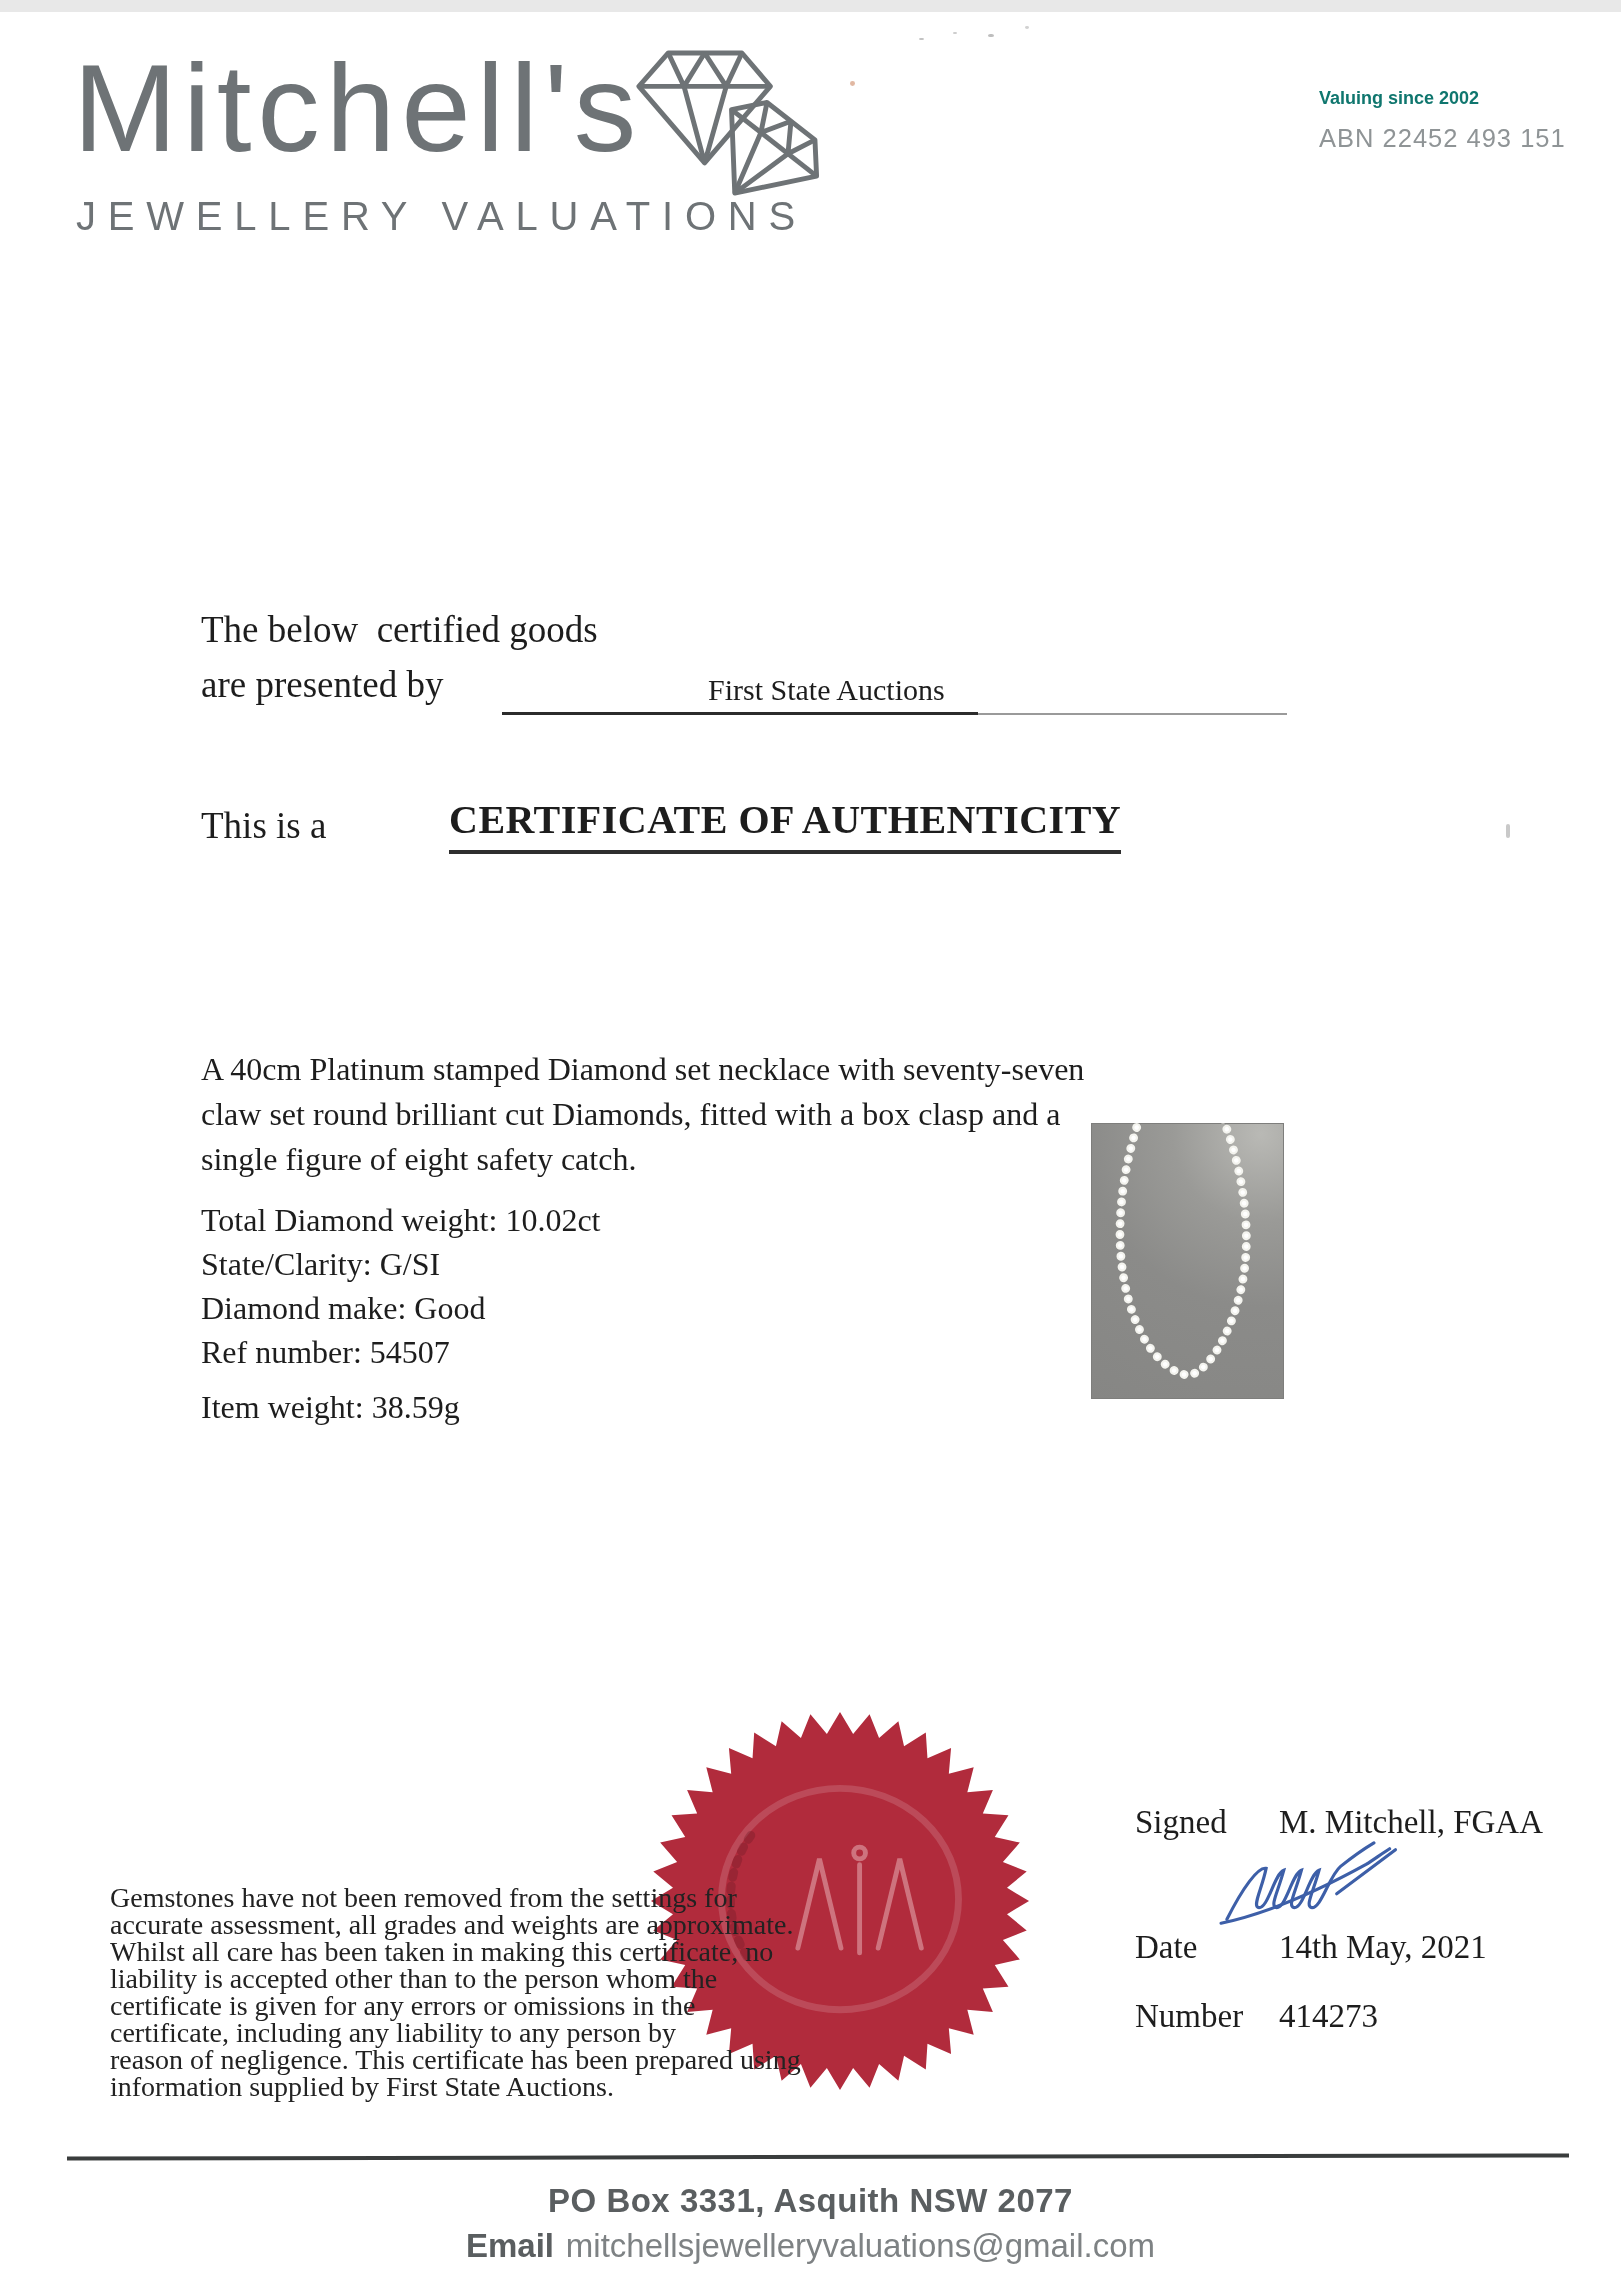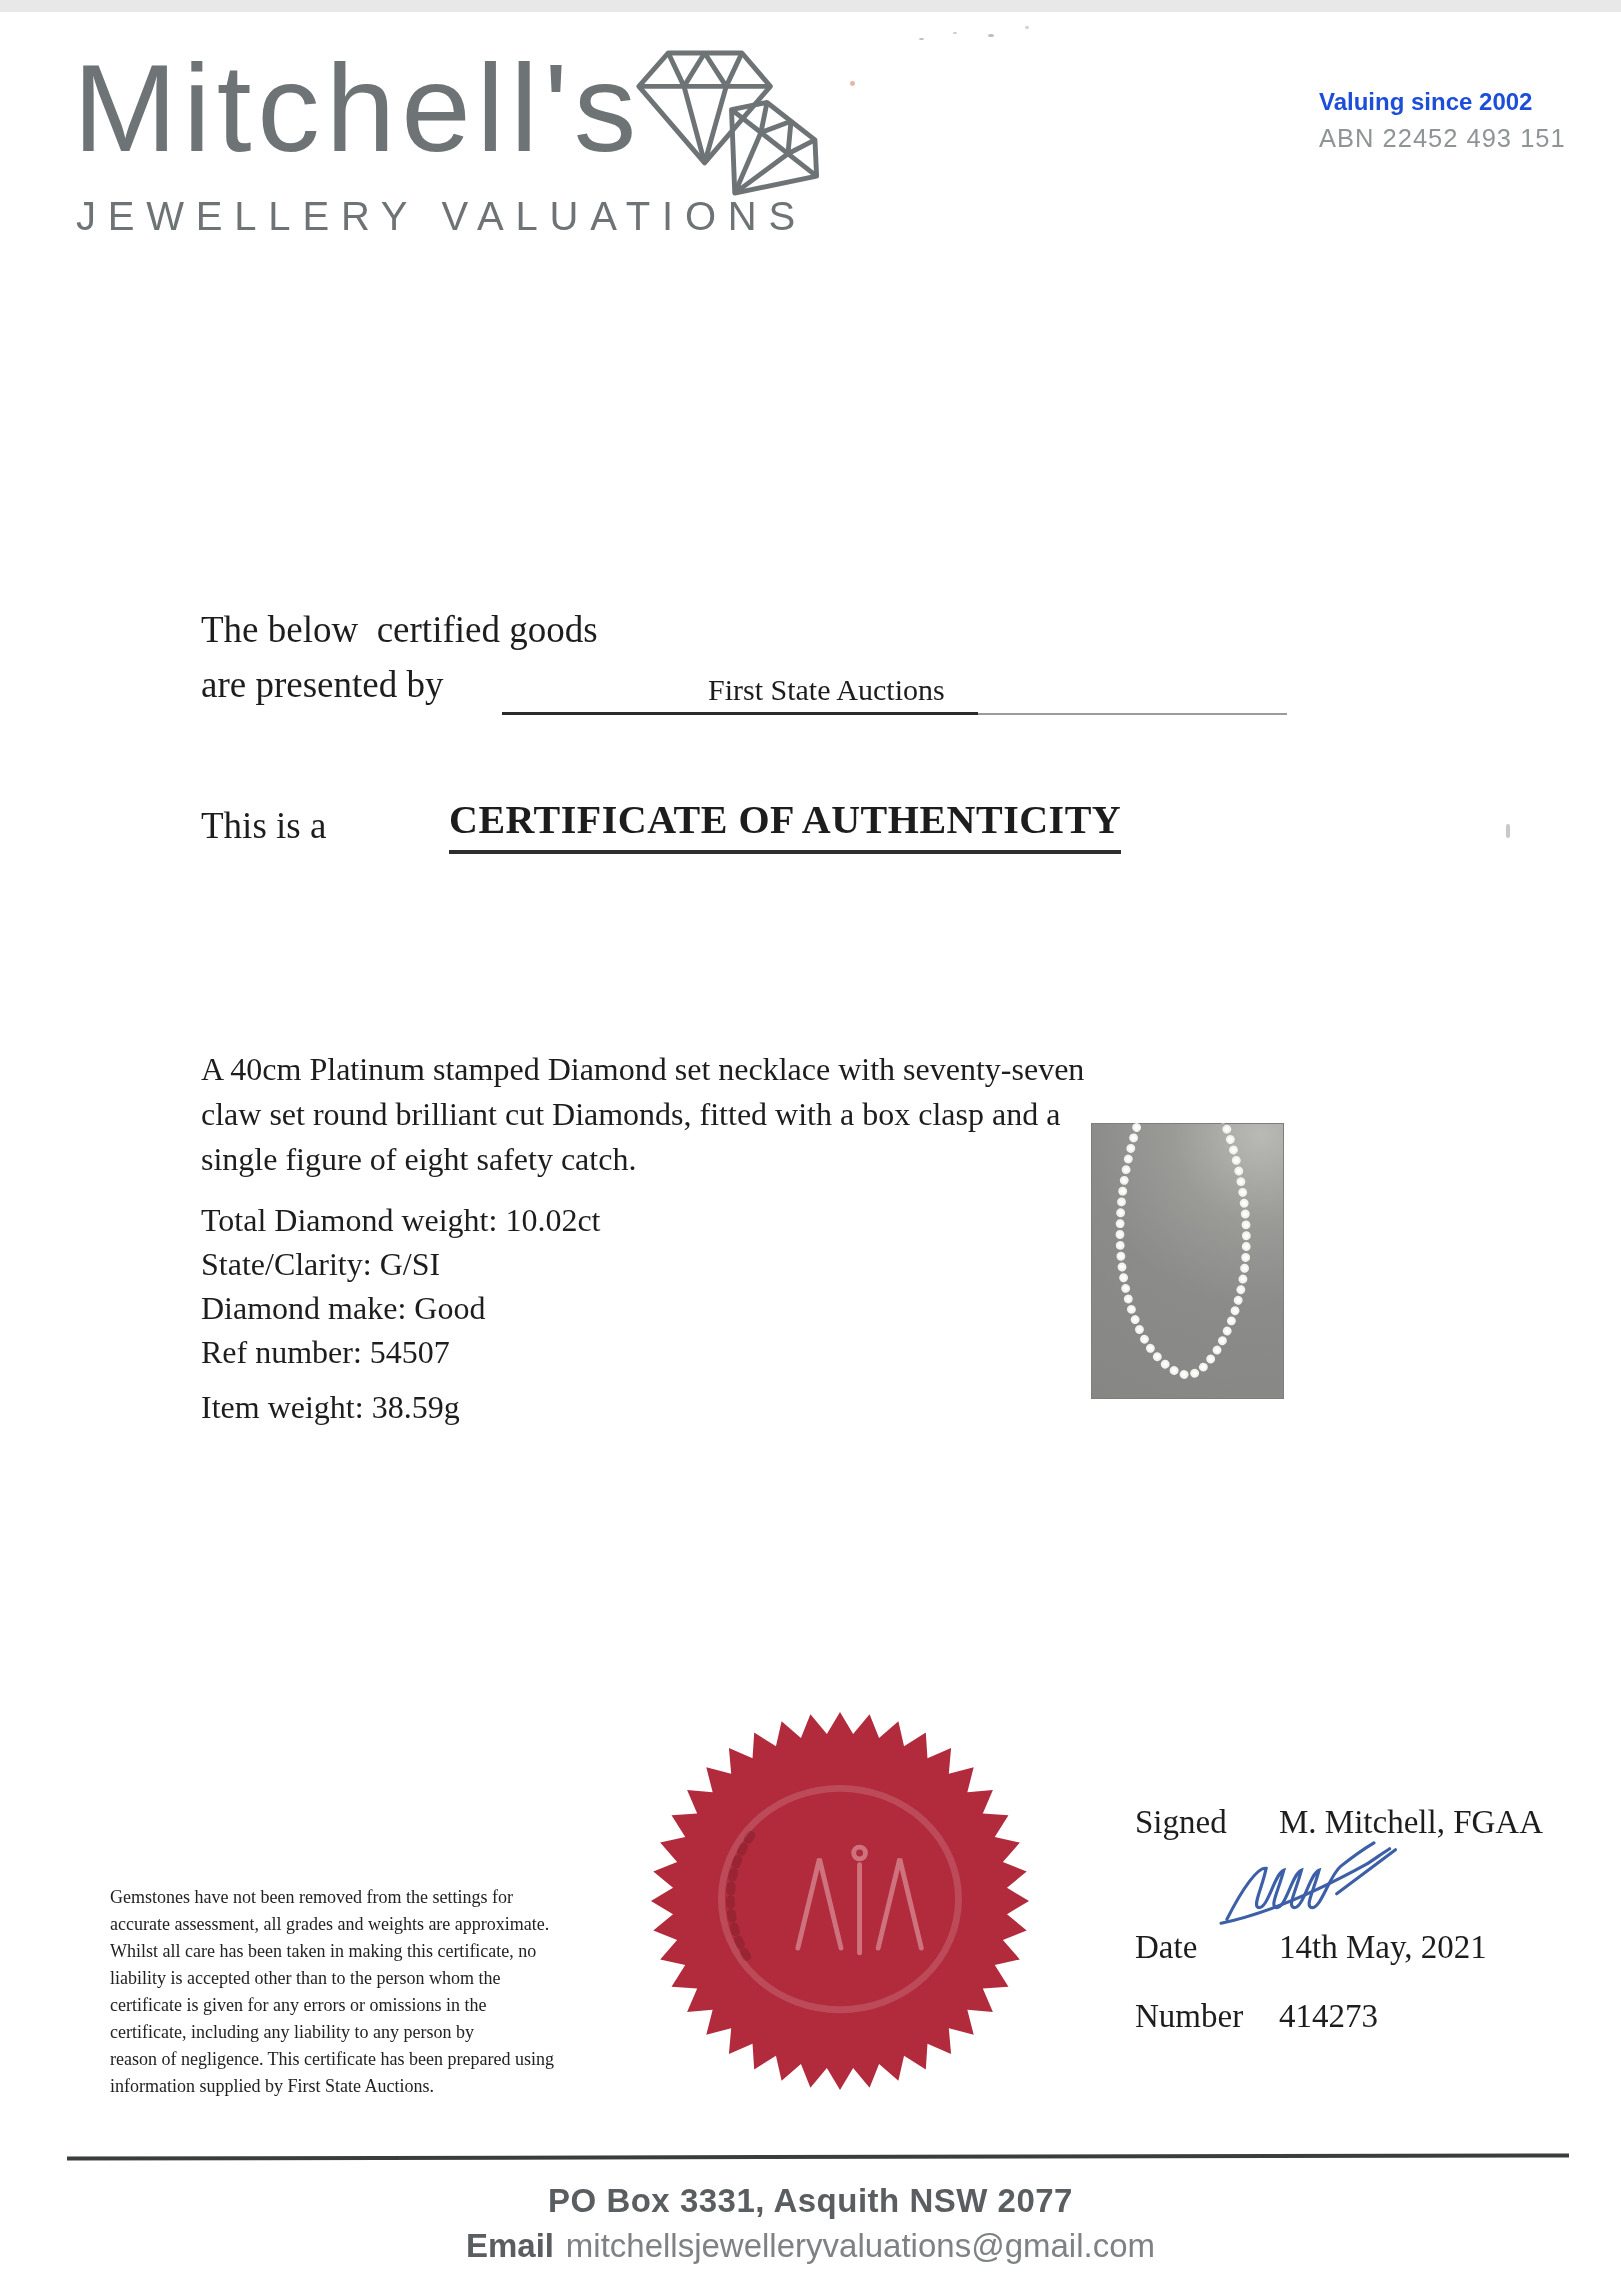--- a/index.html
+++ b/index.html
@@ -16,21 +16,21 @@
   }
   .brand-sub{
     position:absolute;left:76px;top:182px;
     font-family:"Liberation Sans", sans-serif;font-weight:400;
     font-size:40px;letter-spacing:11.8px;color:#6e7376;white-space:nowrap;
   }
   .logo-diamonds{position:absolute;left:632px;top:35px;}
   .tagline{
     position:absolute;left:1319px;top:76px;
     font-family:"Liberation Sans", sans-serif;font-weight:700;
-    font-size:24px;color:#1d4ed8;white-space:nowrap;
+    font-size:18px;color:#0f766e;white-space:nowrap;
   }
   .abn{
     position:absolute;left:1319px;top:112px;
     font-family:"Liberation Sans", sans-serif;font-weight:400;
     font-size:25.5px;color:#8f9496;letter-spacing:1px;white-space:nowrap;
   }
   
   .intro-line1{position:absolute;left:201px;top:596px;font-size:37px;white-space:pre;}
   .intro-line2{position:absolute;left:201px;top:651px;font-size:37px;white-space:nowrap;}
   .presenter{position:absolute;left:708px;top:661px;font-size:30px;white-space:nowrap;}
@@ -49,21 +49,21 @@
   
   .photo{
     position:absolute;left:1091px;top:1111px;width:193px;height:276px;
     background:radial-gradient(circle at 88% 4%, #b9b9b5 0%, #9a9a97 28%, #8b8b89 55%, #868684 100%);
     box-shadow:inset 0 0 0 1px #7e7e7c;
   }
   .photo svg{position:absolute;left:0;top:0;}
   
   .seal{position:absolute;left:649px;top:1698px;width:382px;height:382px;}
   
-  .disclaimer{position:absolute;left:110px;top:1872px;font-size:18px;line-height:27px;color:#222;}
+  .disclaimer{position:absolute;left:110px;top:1872px;font-size:28px;line-height:27px;color:#222;}
   
   .so-label{position:absolute;font-size:33px;}
   .so-value{position:absolute;font-size:33px;white-space:nowrap;}
   .signature{position:absolute;left:1217px;top:1825px;}
   
   .footer-rule{
     position:absolute;left:67px;top:2143px;width:1502px;height:3.9px;
     background:#3a3d3d;transform:rotate(-0.12deg);
   }
   .footer-address{

